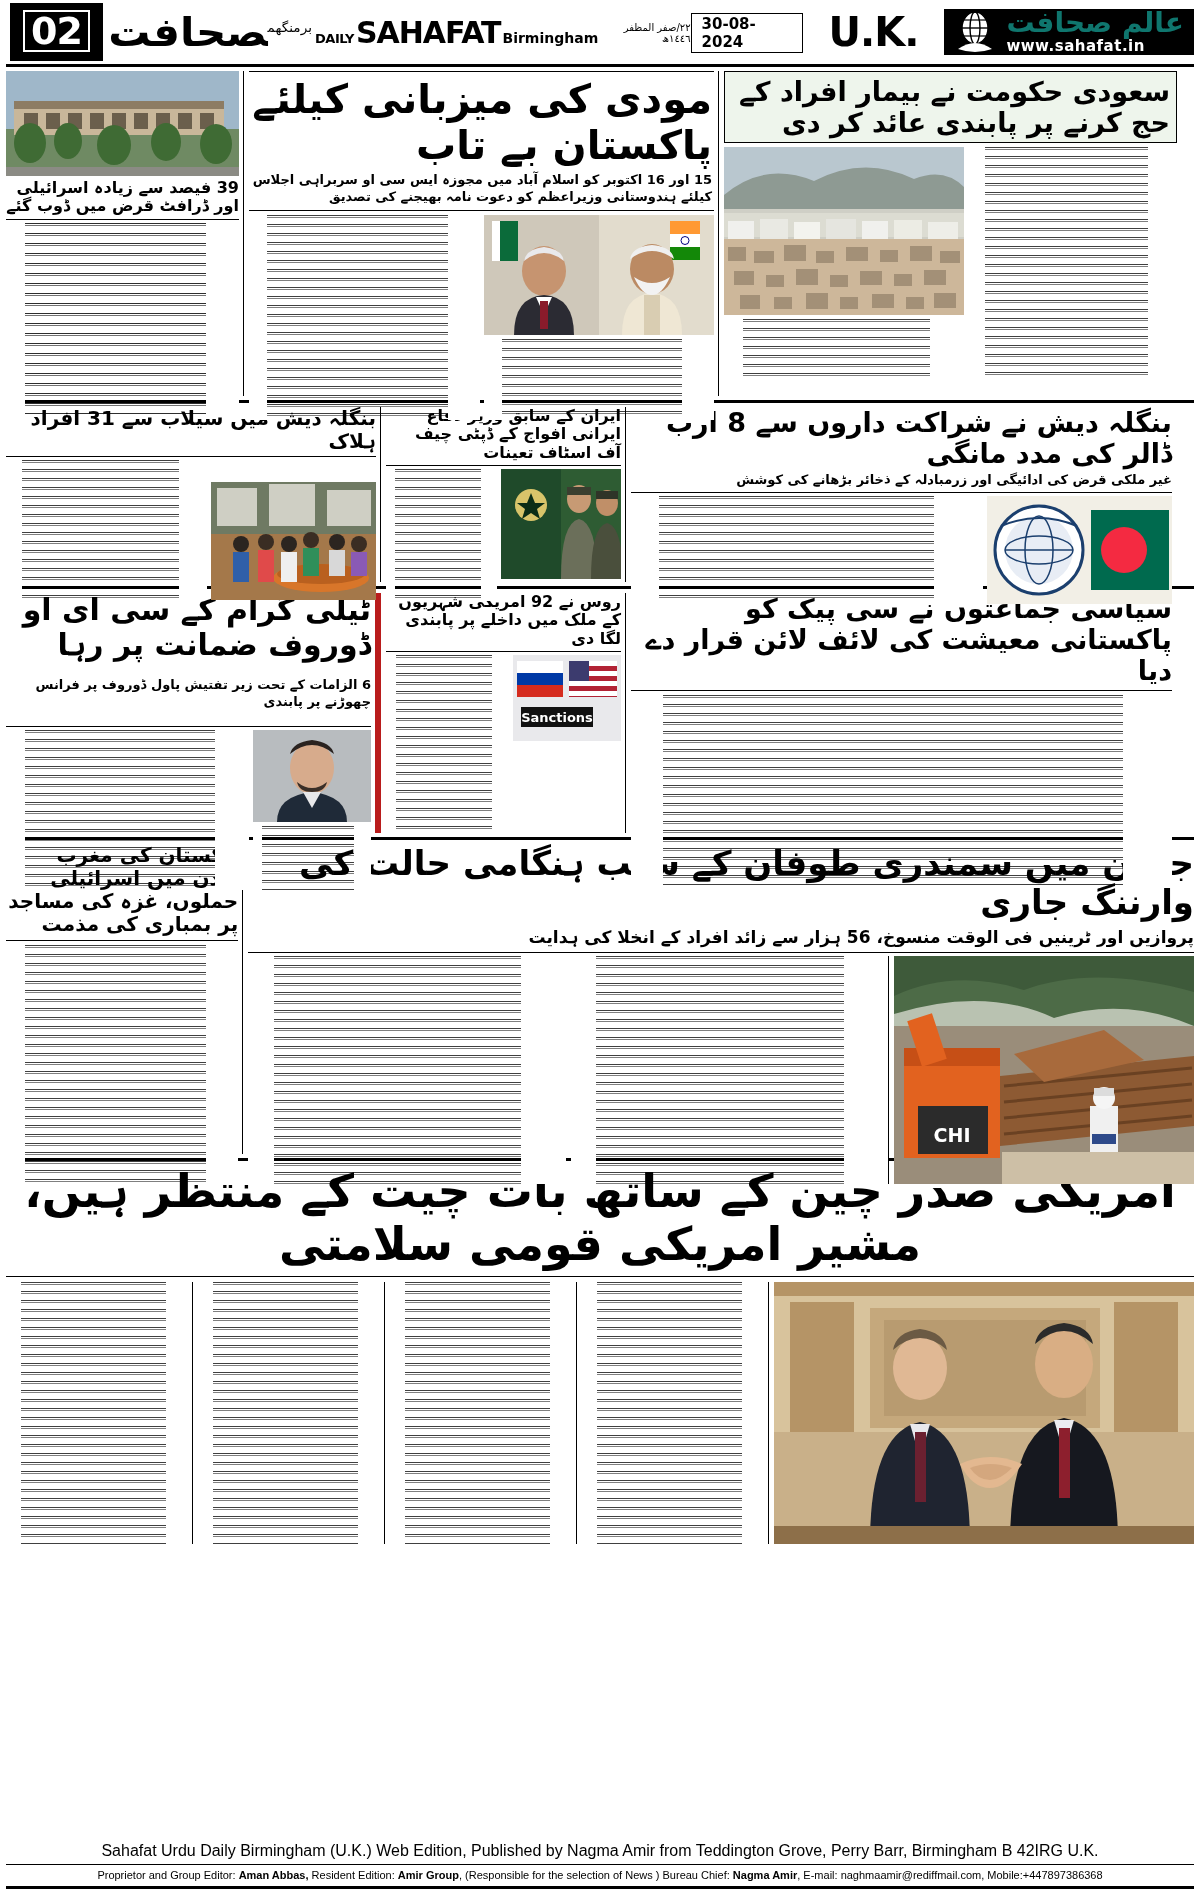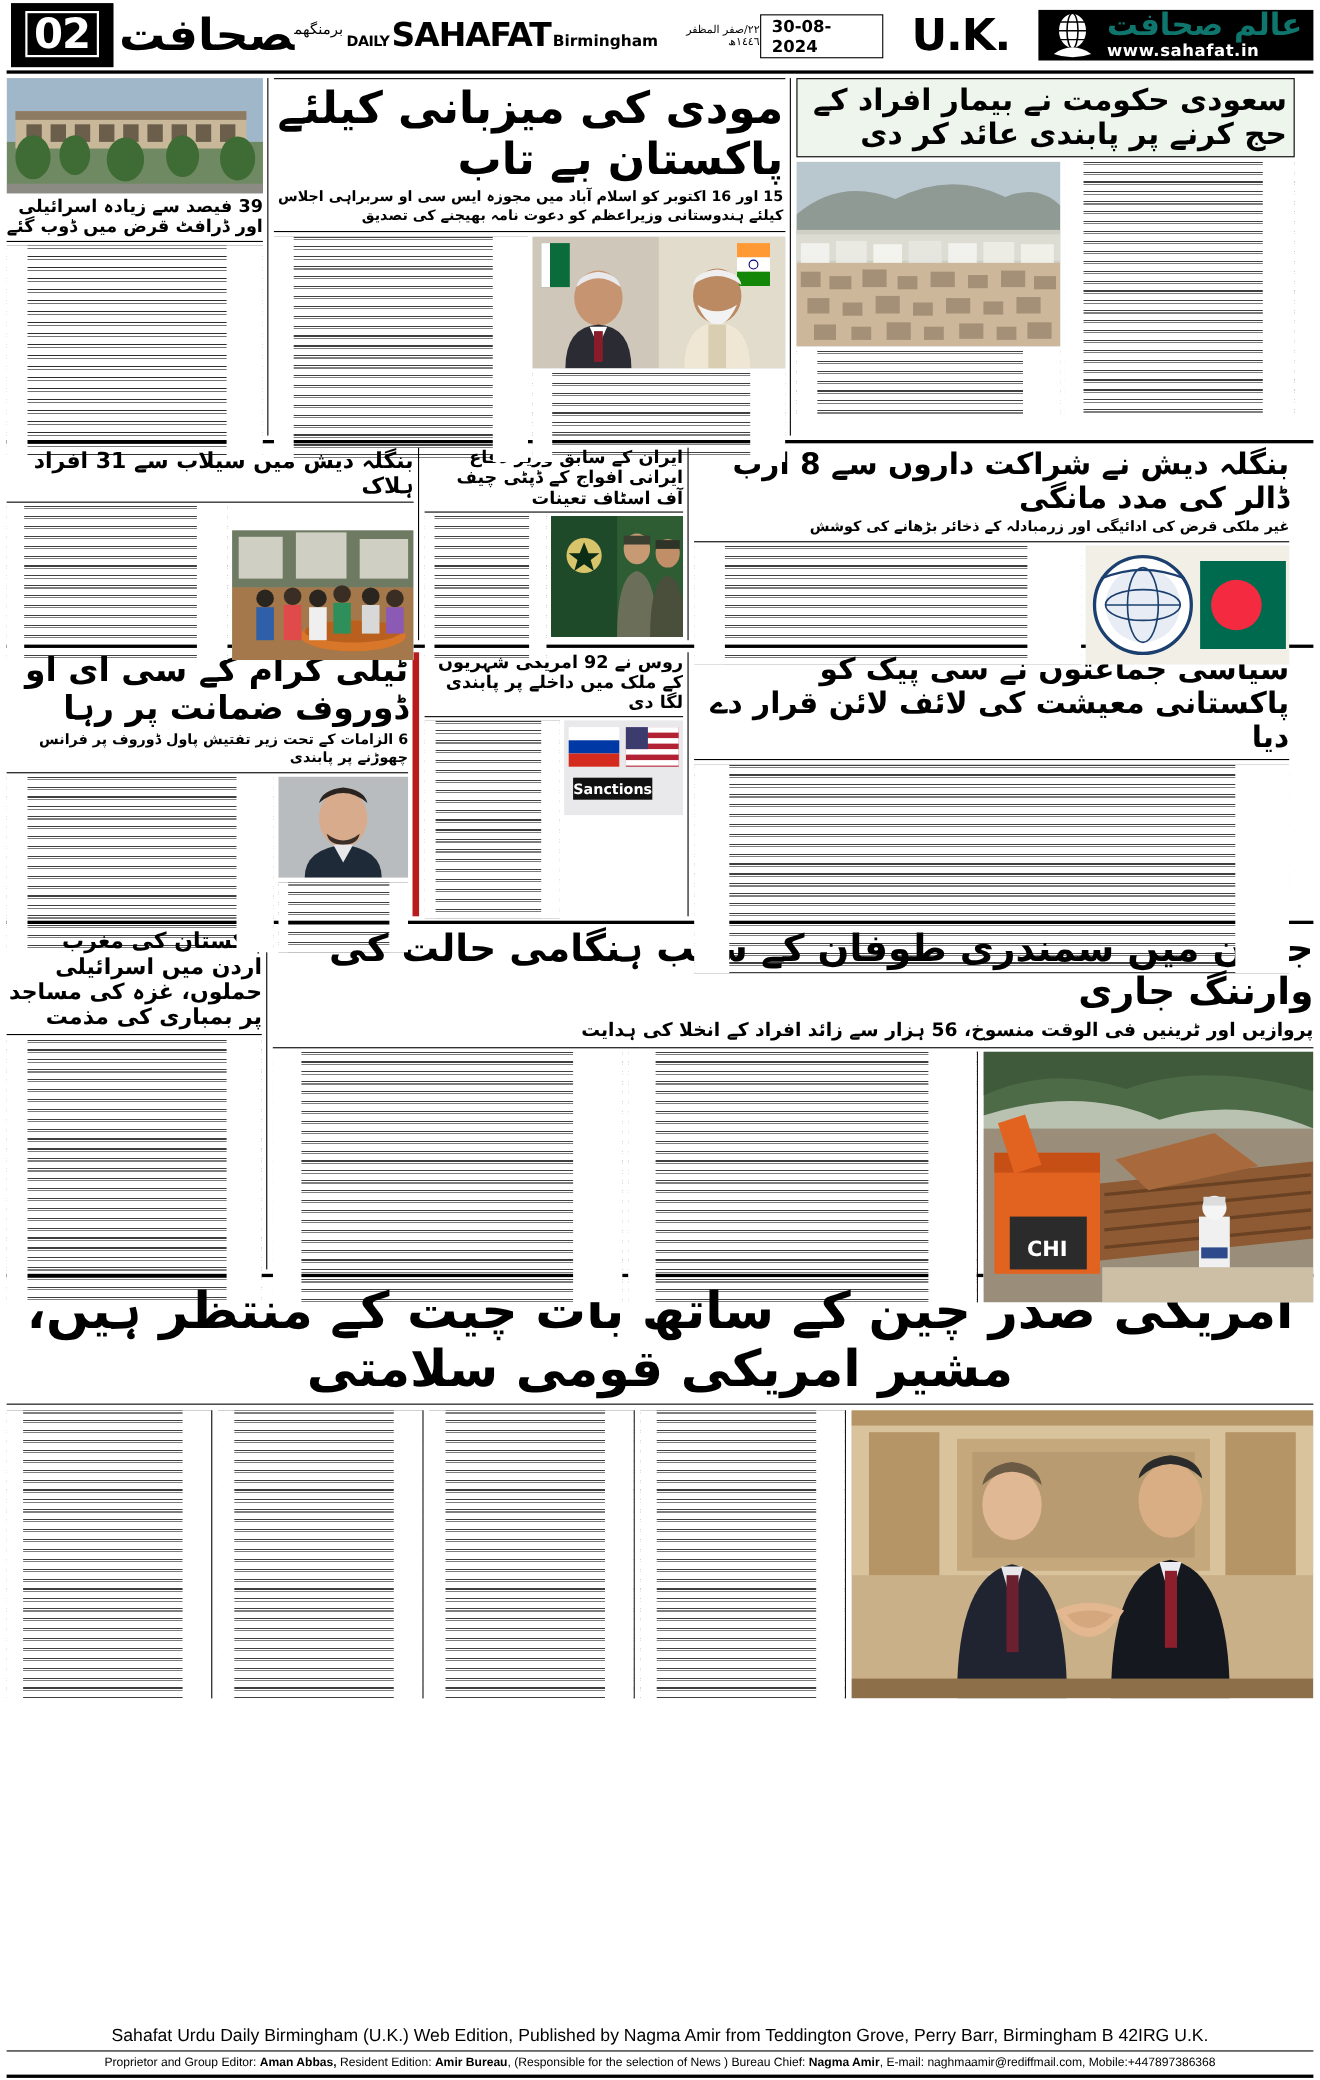--- a/index.html
+++ b/index.html
@@ -52,21 +52,21 @@
   .body-txt.t2::before{
     background-image:repeating-linear-gradient(to bottom,
       rgba(0,0,0,0.75) 0px, rgba(0,0,0,0.75) 1px,
       rgba(0,0,0,0.0) 1px, rgba(0,0,0,0.0) 2px,
       rgba(0,0,0,0.5) 2px, rgba(0,0,0,0.5) 3px,
       rgba(255,255,255,0) 3px, rgba(255,255,255,0) 9px);
   }
   .body-txt .pad{position:absolute;right:0;width:14%;top:0;bottom:0;background:#fff;}
   .body-txt .pad2{position:absolute;left:0;width:8%;top:0;bottom:0;background:#fff;}
 
-  .photo{position:relative;overflow:hidden;background:#e5e5e5;}
+  .photo{position:relative;overflow:hidden;background:#1d4ed8;}
 
   .tintbox{background:#eef5ec;border:1px solid #000;}
   .hairline{border-top:1px solid #000;}
   .thick{border-top:3px solid #000;}
 
   
   .footer{position:absolute;left:6px;right:6px;bottom:2px;}
   .foot1{font-family:Liberation Sans, sans-serif;font-size:16px;text-align:center;padding:3px 0 4px;border-bottom:1px solid #000;white-space:nowrap;}
   .foot2{font-family:"Liberation Sans",sans-serif;font-size:11px;text-align:center;padding:4px 0 5px;border-bottom:3px solid #000;white-space:nowrap;}
   .foot2 b{font-weight:bold;}
@@ -371,21 +371,21 @@
       </div>
     </div>
   </div>
 
   <div class="thick" style="margin:4px 0 0;"></div>
 
   <div class="band" style="margin-top:4px;height:240px;">
 
     <div class="col" style="width:375px;border-right:6px solid #b91c1c;padding-right:4px;">
       <div class="hl" style="font-size:30px;">ٹیلی گرام کے سی ای او ڈوروف ضمانت پر رہا</div>
-      <div class="sub" style="margin:3px 0;">6 الزامات کے تحت زیر تفتیش پاول ڈوروف پر فرانس چھوڑنے پر پابندی</div>
+      <div class="sub" style="margin:15px 0;">6 الزامات کے تحت زیر تفتیش پاول ڈوروف پر فرانس چھوڑنے پر پابندی</div>
       <div class="hairline" style="margin:3px 0;"></div>
       <div style="display:flex;gap:4px;height:160px;">
         <div class="body-txt t2" style="flex:1 1 0;">
             <span class="pad"></span>
             <span class="pad2"></span>
           </div>
         <div style="flex:0 0 118px;">
           <div class="photo" style="height:92px;">
             <svg viewBox="0 0 118 92" width="118" height="92" preserveAspectRatio="none">
               <rect width="118" height="92" fill="#b8bcbf"></rect>
@@ -563,16 +563,16 @@
             <path d="M196 186 Q216 178 238 186 Q226 198 216 198 Q204 198 196 186 Z" fill="#d4a77e"></path>
           </g>
           <rect y="244" width="420" height="18" fill="#8d6f49"></rect>
         </svg>
       </div>
     </div>
   </div>
 
   <div class="footer">
     <div class="foot1">Sahafat Urdu Daily Birmingham (U.K.) Web Edition, Published by Nagma Amir  from Teddington Grove, Perry Barr, Birmingham B 42IRG U.K.</div>
-    <div class="foot2"><span>Proprietor and Group Editor: </span><b>Aman Abbas,</b><span> Resident Edition: </span><b>Amir Bureau</b><span>, (Responsible for the selection of News ) Bureau Chief: </span><b>Nagma Amir</b><span>, E-mail: naghmaamir@rediffmail.com, Mobile:+447897386368</span></div>
+    <div class="foot2"><span>Proprietor and Group Editor: </span><b>Aman Abbas,</b><span> Resident Edition: </span><b>Amir Group</b><span>, (Responsible for the selection of News ) Bureau Chief: </span><b>Nagma Amir</b><span>, E-mail: naghmaamir@rediffmail.com, Mobile:+447897386368</span></div>
   </div>
 
 </div>
 
 </body></html>

